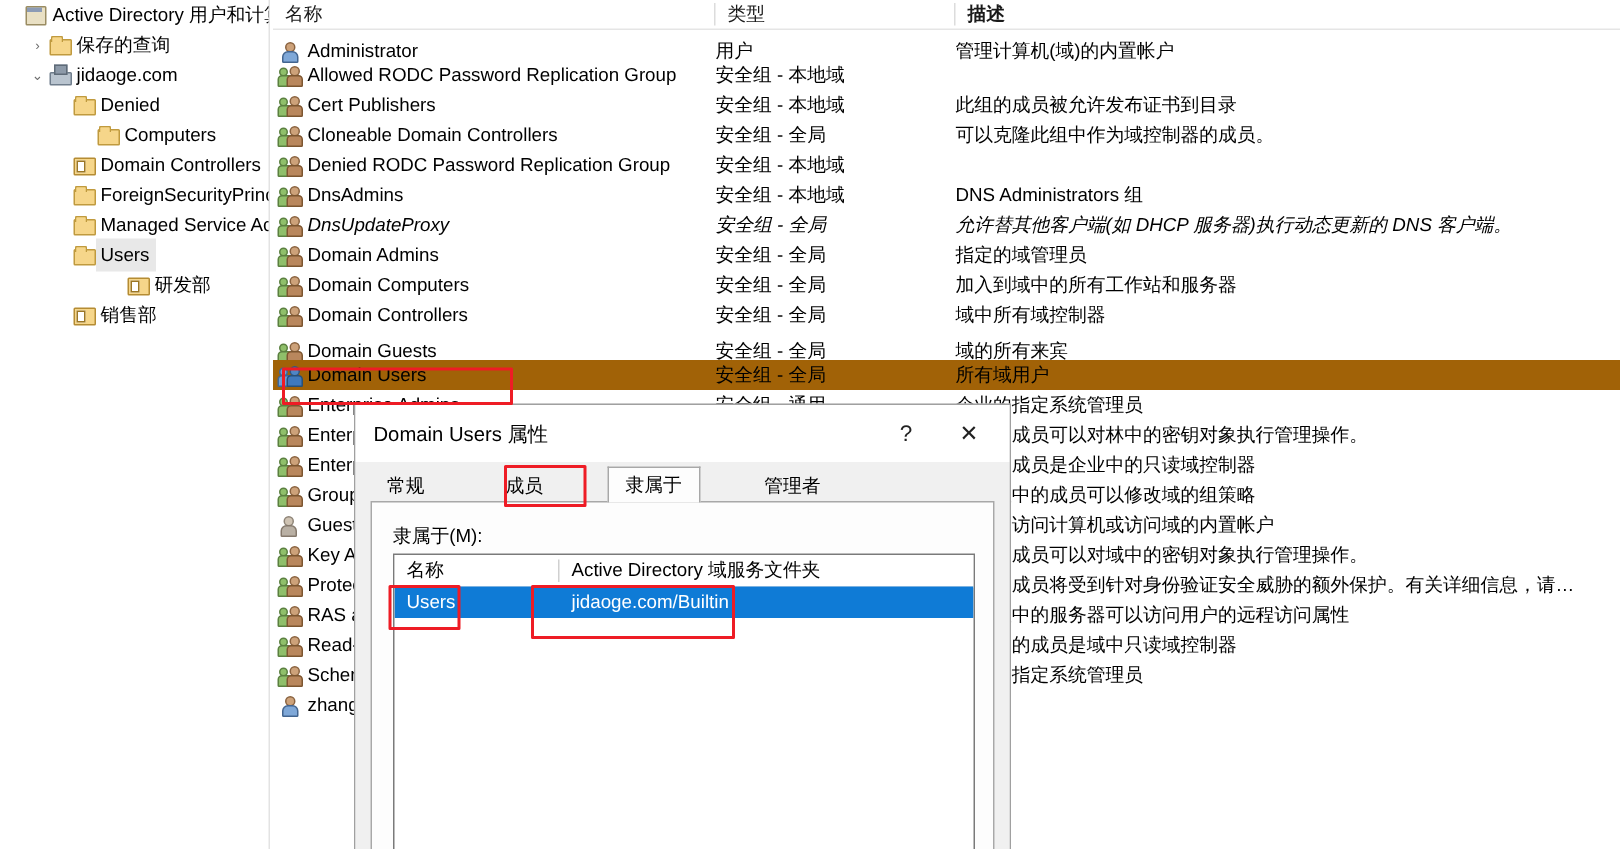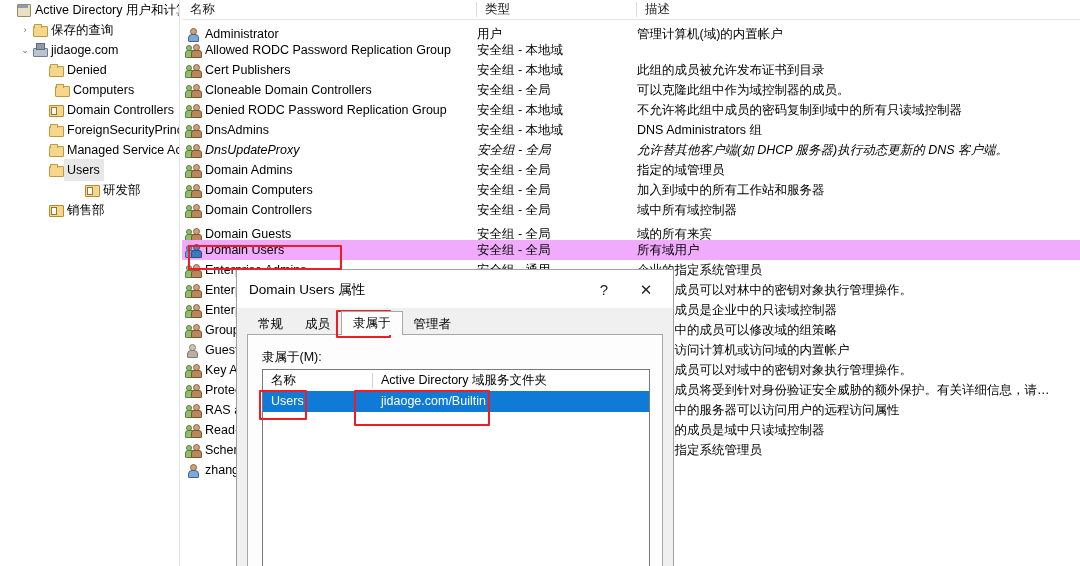--- a/index.html
+++ b/index.html
@@ -78,21 +78,21 @@
   .lv-header .hcell{
     position:absolute;top:0;height:19px;line-height:19px;
     font-size:12.5px;color:#1a1a1a;padding-left:8px;white-space:nowrap;
   }
   .lv-header .hsep{
     position:absolute;top:2px;height:15px;width:1px;background:#dcdcdc;
   }
   .row{
     position:absolute;left:0;height:20px;width:898px;
   }
-  .row.sel{background:#f0abfc;}
+  .row.sel{background:#a16207;}
   .row .c-name{
     position:absolute;left:3px;top:0;height:20px;line-height:20px;
     display:flex;align-items:center;white-space:nowrap;font-size:12.5px;
   }
   .row .c-type{position:absolute;left:295px;top:0;height:20px;line-height:20px;white-space:nowrap;font-size:12.5px;}
   .row .c-desc{position:absolute;left:455px;top:0;height:20px;line-height:20px;white-space:nowrap;font-size:12.5px;}
 
   
   .uic{position:relative;width:17px;min-width:17px;height:15px;display:inline-block;margin-right:3px;}
   .uic .head{position:absolute;width:5px;height:5px;border-radius:50%;}
@@ -131,21 +131,21 @@
     text-align:center;font-size:15px;color:#222;
   }
   .dlg-title .close{
     position:absolute;right:12px;top:8px;width:30px;height:24px;line-height:24px;
     text-align:center;font-size:15px;color:#222;
   }
   .dlg-body{
     position:absolute;left:0;top:38px;width:436px;height:282px;background:#f0f0f0;
   }
   .tabs{
-    position:absolute;left:10px;top:3px;height:24px;display:flex;align-items:flex-end;
+    position:absolute;left:10px;top:3px;height:24px;display:flex;align-items:flex-end;gap:32px;
   }
   .tab{
     height:22px;line-height:22px;padding:0 11px;font-size:12.5px;color:#000;white-space:nowrap;
     position:relative;
   }
   .tab.active{
     background:#fdfdfd;border:1px solid #a8a8a8;border-bottom:none;height:23px;line-height:23px;
     z-index:3;
   }
   .tabpanel{
@@ -198,21 +198,21 @@
         <div class="tnode" style="padding-left: 18px;">
           <span class="twist">⌄</span>
           <span class="ico domain"></span>
           <span class="tlabel">jidaoge.com</span>
         </div>
         <div class="tnode" style="padding-left: 34px;">
           <span class="twist"></span>
           <span class="ico folder"></span>
           <span class="tlabel">Denied</span>
         </div>
-        <div class="tnode" style="padding-left: 40px;">
+        <div class="tnode" style="padding-left: 50px;">
           <span class="twist"></span>
           <span class="ico folder"></span>
           <span class="tlabel">Computers</span>
         </div>
         <div class="tnode" style="padding-left: 34px;">
           <span class="twist"></span>
           <span class="ico folder-ou"></span>
           <span class="tlabel">Domain Controllers</span>
         </div>
         <div class="tnode" style="padding-left: 34px;">
@@ -242,21 +242,21 @@
         </div>
       </div>
   </div>
 
   <div class="list-pane">
     <div class="lv-header">
       <div class="hcell" style="left:0;width:295px;">名称</div>
       <div class="hsep" style="left:294px;"></div>
       <div class="hcell" style="left:295px;width:160px;">类型</div>
       <div class="hsep" style="left:454px;"></div>
-      <div class="hcell" style="left:455px;">描述</div>
+      <div class="hcell" style="left:455px;font-weight:bold;">描述</div>
     </div>
     <div id="rows-host" style="position:absolute;left:0;top:20px;width:898px;height:546px;">
         <div class="row" style="top: 4px;">
           <div class="c-name">
             <span class="uic user">
               <span class="head"></span>
               <span class="body"></span>
             </span>
             <span>Administrator</span>
           </div>
@@ -305,21 +305,20 @@
           <div class="c-name">
             <span class="uic group">
               <span class="p1head"></span>
               <span class="p1body"></span>
               <span class="p2head"></span>
               <span class="p2body"></span>
             </span>
             <span>Denied RODC Password Replication Group</span>
           </div>
           <div class="c-type">安全组 - 本地域</div>
-          <div class="c-desc">不允许将此组中成员的密码复制到域中的所有只读域控制器</div>
         </div>
         <div class="row" style="top: 100px;">
           <div class="c-name">
             <span class="uic group">
               <span class="p1head"></span>
               <span class="p1body"></span>
               <span class="p2head"></span>
               <span class="p2body"></span>
             </span>
             <span>DnsAdmins</span>

